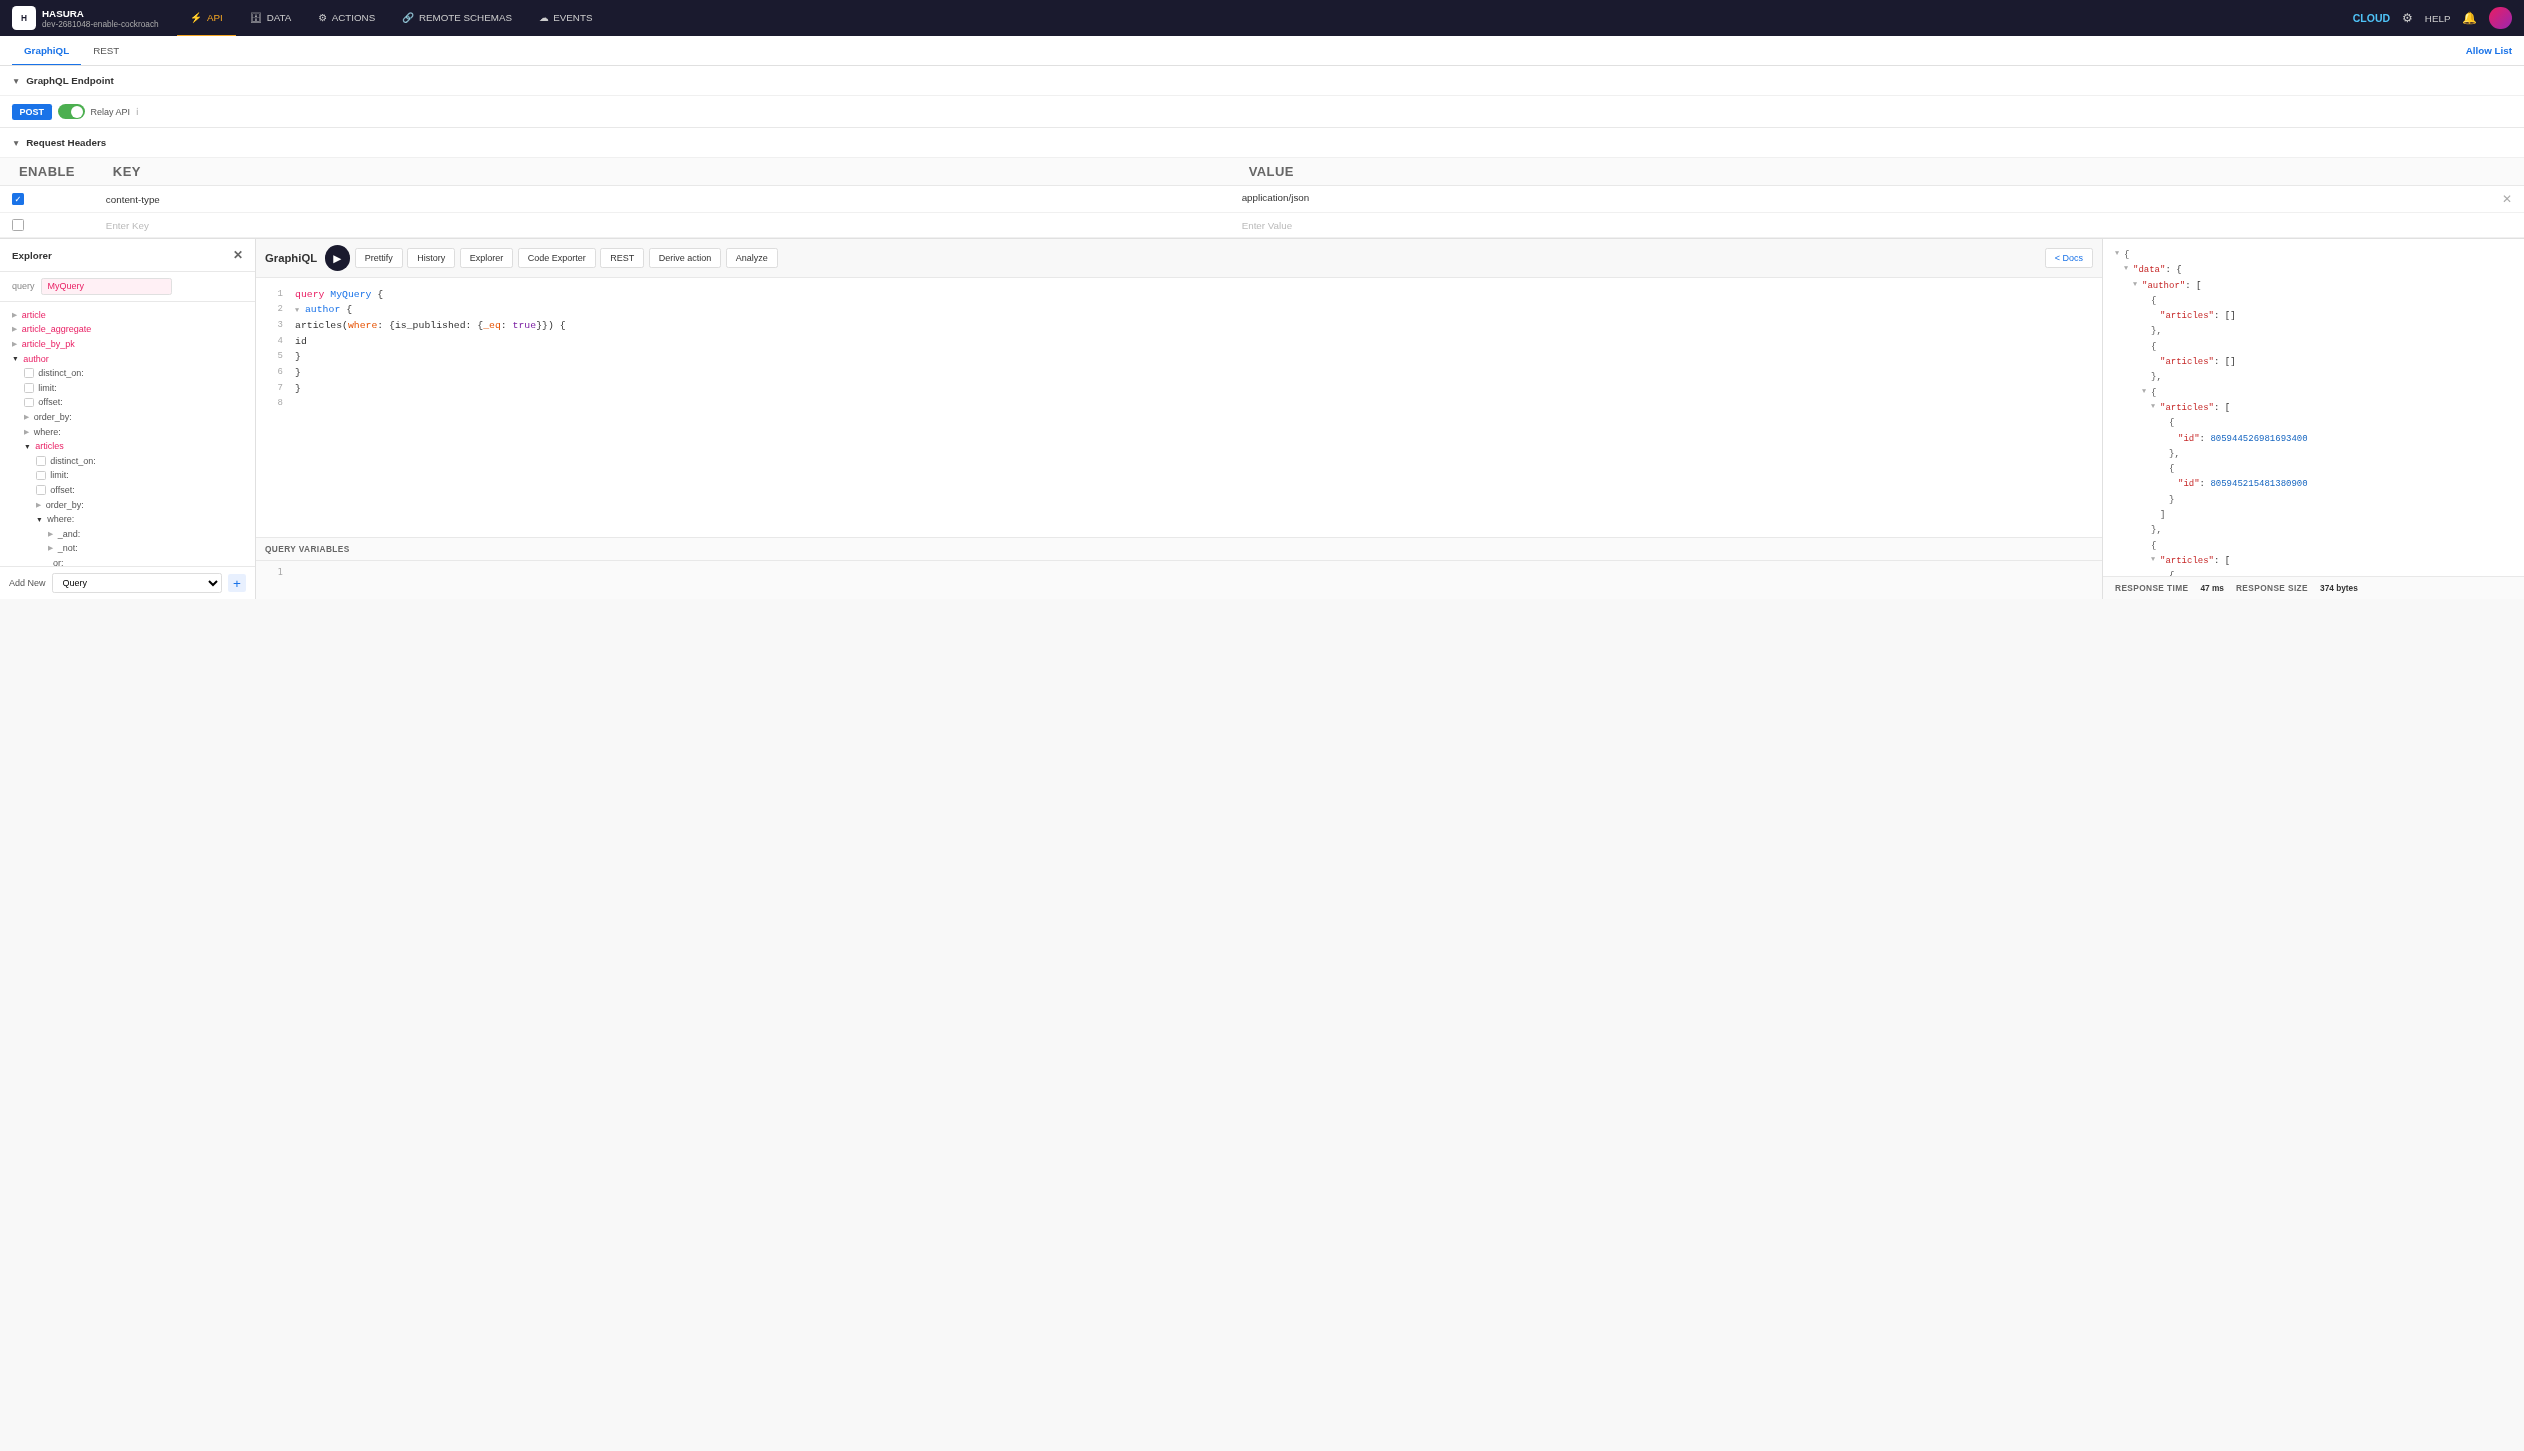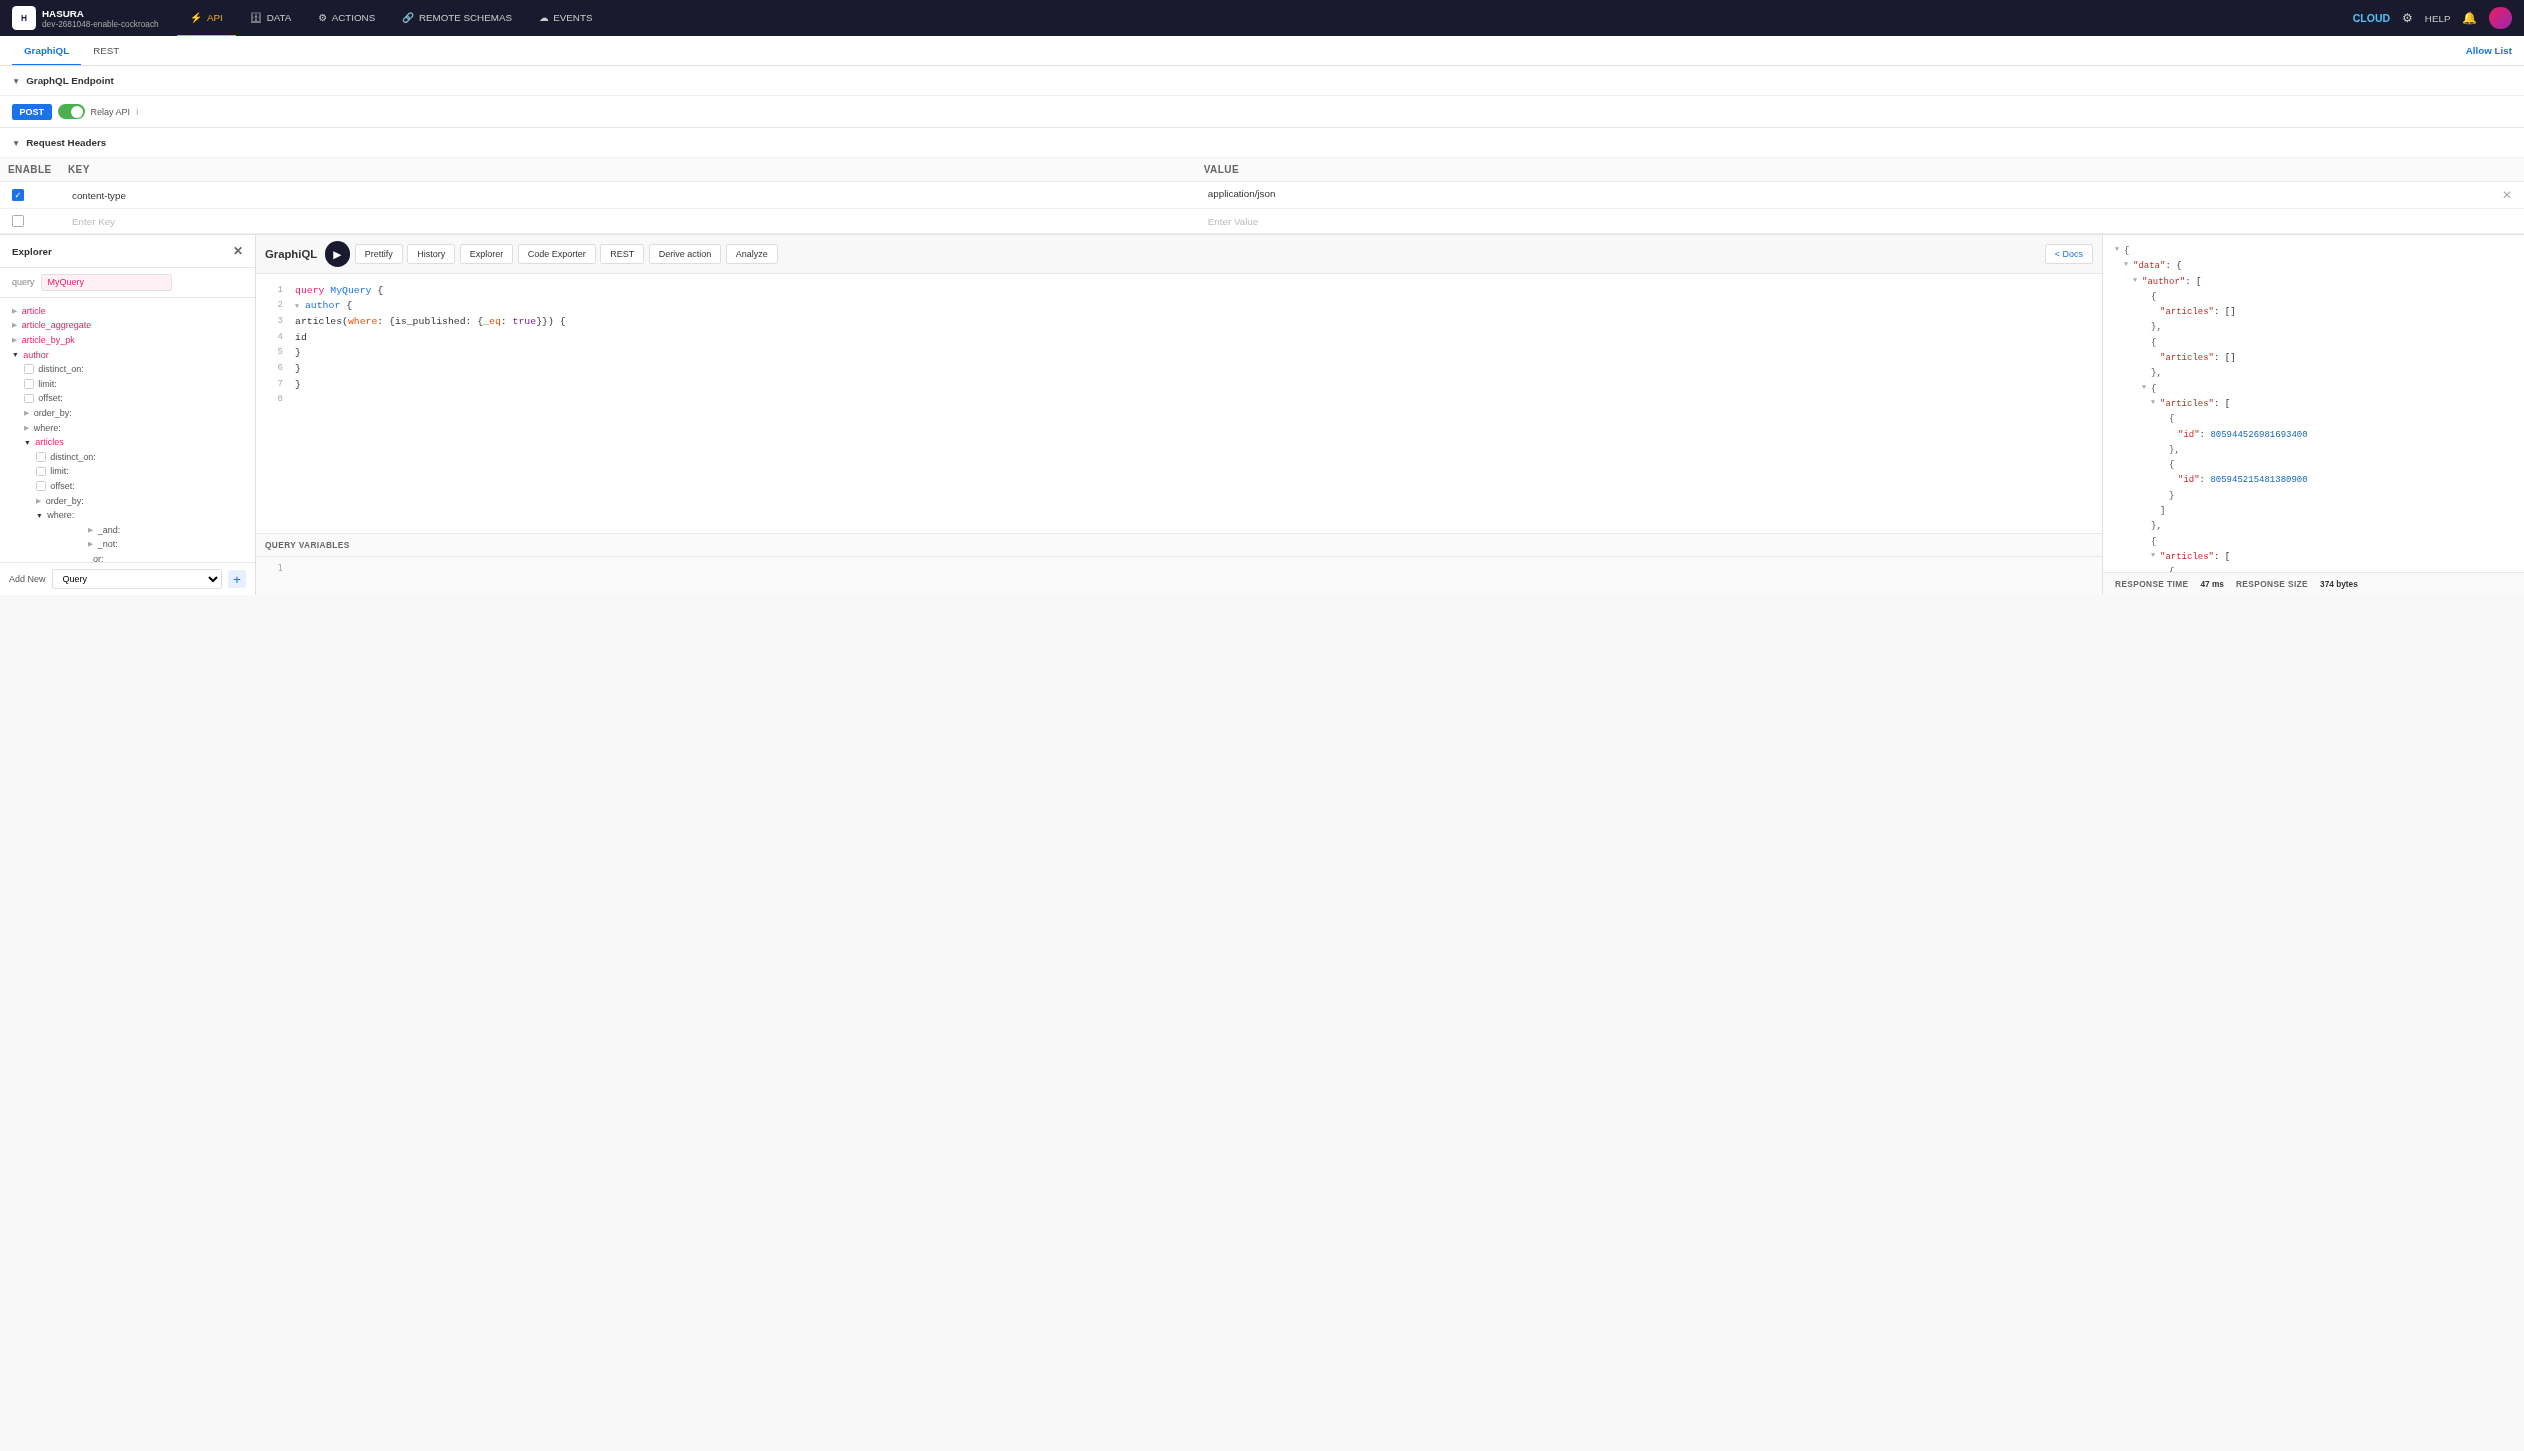--- a/index.html
+++ b/index.html
@@ -124,22 +124,22 @@
       top: 1.5px; right: 1.5px;
       transition: all 0.2s;
     }
     .relay-label { color: #555; font-size: 9px; }
     .info-icon { color: #aaa; font-size: 9.8px; cursor: pointer; }
 
     
     .headers-table { width: 100%; border-collapse: collapse; }
     .headers-table th {
       text-align: left;
-      padding: 6px 8px;
-      font-size: 10px;
+      padding: 6px 19px;
+      font-size: 13px;
       font-weight: 600;
       color: #666;
       text-transform: uppercase;
       letter-spacing: 0.4px;
       border-bottom: 0.8px solid #e8e8e8;
       background: #fafafa;
     }
     .headers-table td {
       padding: 6px 12px;
       border-bottom: 0.8px solid #f0f0f0;
@@ -192,21 +192,21 @@
     .explorer-item {
       padding: 2.3px 12px;
       cursor: pointer;
       display: flex; align-items: center; gap: 3px; text-align: center;
     }
     .exp-text { color: #e91e63; }
     .exp-field { color: #555; font-size: 9px; }
     .exp-checkbox { width: 9.8px; height: 9.8px; border: 0.8px solid #ccc; border-radius: 1.5px; display: inline-block; margin-right: 1.5px; }
     .exp-indent1 { padding-left: 24px; }
     .exp-indent2 { padding-left: 36px; }
-    .exp-indent3 { padding-left: 48px; margin-left: 40px; }
+    .exp-indent3 { padding-left: 48px; }
 
     .query-name-bar {
       display: flex; align-items: center; gap: 6px;
       padding: 6px 12px;
       border-bottom: 0.8px solid #e8e8e8;
     }
     .query-label { color: #888; font-size: 9px; }
     .query-name-input {
       border: 0.8px solid #e0e0e0;
       border-radius: 2.3px;

